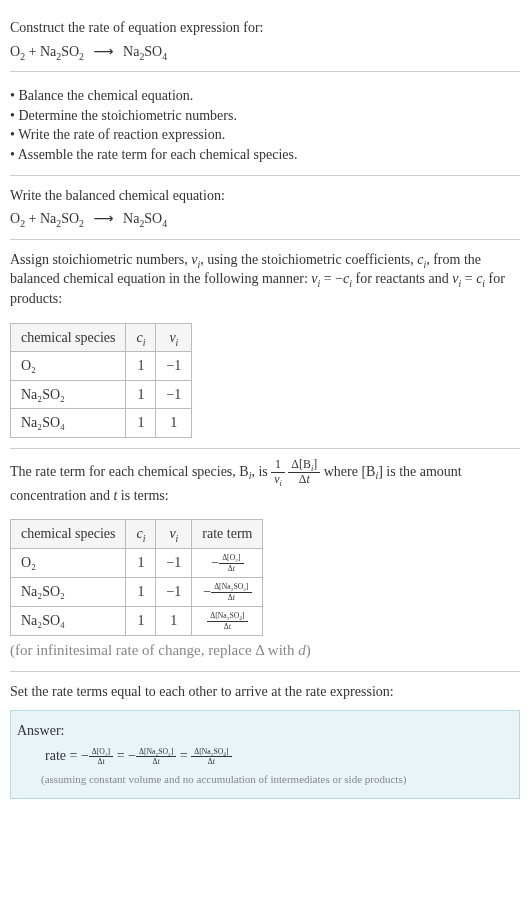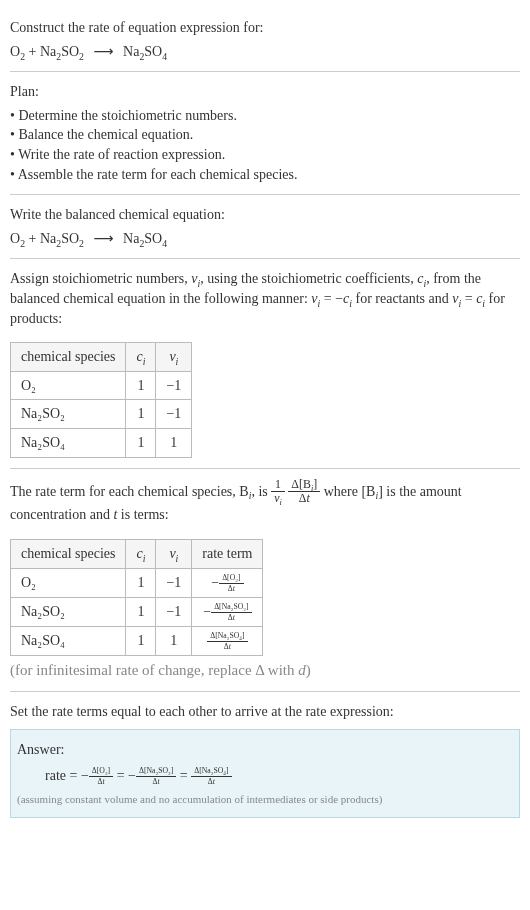--- a/index.html
+++ b/index.html
@@ -87,42 +87,42 @@
     .answer-title {
       margin-bottom: 6px;
     }
     .answer-rate {
       margin-left: 28px;
       margin-bottom: 6px;
     }
     .answer-note {
       font-size: 11px;
       color: #888;
+      margin-left: 24px;
     }
     .delta-sub {
       font-size: 0.65em;
     }
   </style>
 </head>
 <body>
 
 <div class="section">
   <div>Construct the rate of equation expression for:</div>
   <div class="equation">
     <span><span>O</span><span class="sub">2</span></span><span> + Na</span><span class="sub">2</span><span>SO</span><span class="sub">2</span>
     <span class="arrow">⟶</span>
     <span><span>Na</span><span class="sub">2</span><span>SO</span><span class="sub">4</span></span>
   </div>
 </div>
 
 <div class="section">
-  <div>Plan:</div>
   <div class="plan-list">
+    <div class="plan-item">• Balance the chemical equation.</div>
     <div class="plan-item">• Determine the stoichiometric numbers.</div>
-    <div class="plan-item">• Balance the chemical equation.</div>
     <div class="plan-item">• Write the rate of reaction expression.</div>
     <div class="plan-item">• Assemble the rate term for each chemical species.</div>
   </div>
 </div>
 
 <div class="section">
   <div>Write the balanced chemical equation:</div>
   <div class="equation">
     <span><span>O</span><span class="sub">2</span></span><span> + Na</span><span class="sub">2</span><span>SO</span><span class="sub">2</span>
     <span class="arrow">⟶</span>

